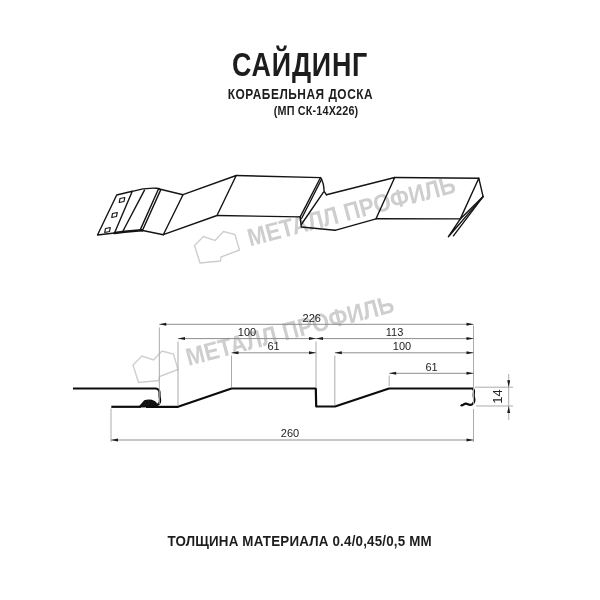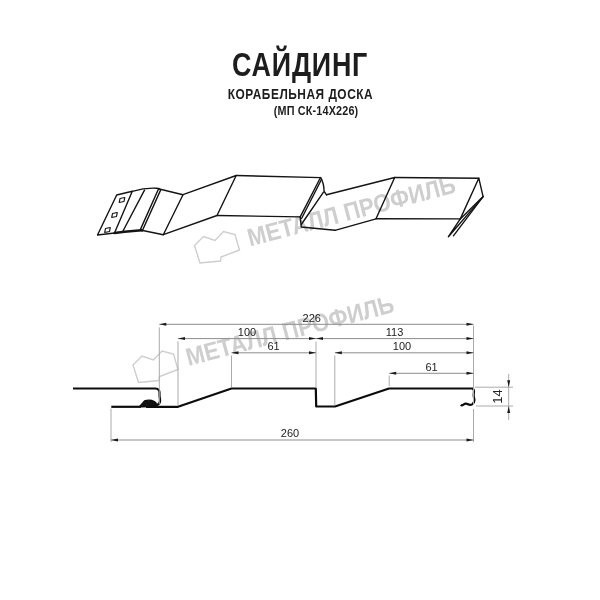--- a/index.html
+++ b/index.html
@@ -128,13 +128,14 @@
       <text x="290" y="437" font-size="11" fill="#222" text-anchor="middle">260</text>
     </g>
 
     <g>
       <path d="M475,387.2 L513,387.2 M476,406 L513,406 M508.7,374 L508.7,420" stroke="#ababab" stroke-width="1" fill="none"></path>
       <path d="M508.7,387.2 l-1.5,-7 3,0 Z M508.7,406 l-1.5,7 3,0 Z" fill="#1a1a1a"></path>
       <text x="502" y="396.5" font-size="13" fill="#222" text-anchor="middle" transform="rotate(-90 502 396.5)">14</text>
     </g>
   </svg>
 
+  <div class="t" style="top:533px;font-size:14px;font-weight:bold;letter-spacing:0.2px;"><span style="display:inline-block;transform:scaleX(0.954)">ТОЛЩИНА МАТЕРИАЛА 0.4/0,45/0,5 ММ</span></div>
 </div>
 
 </body></html>

